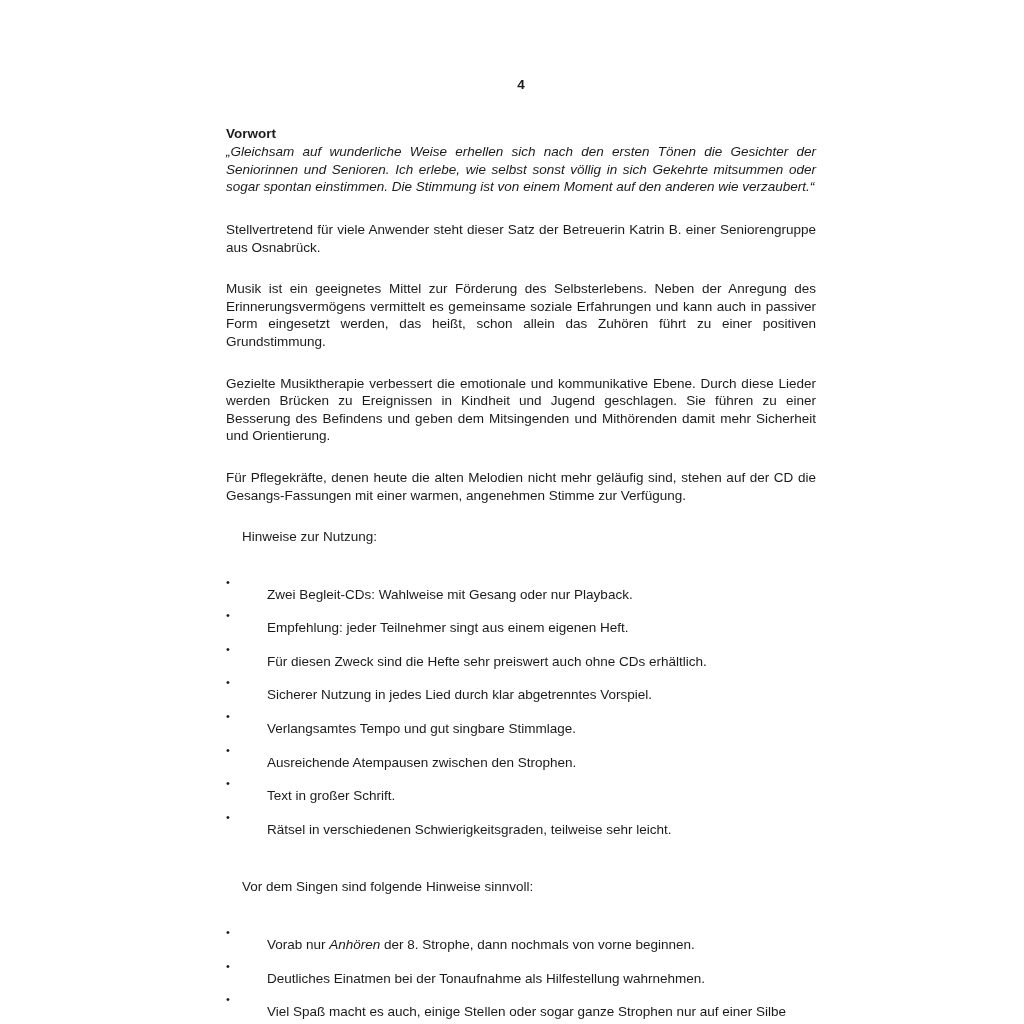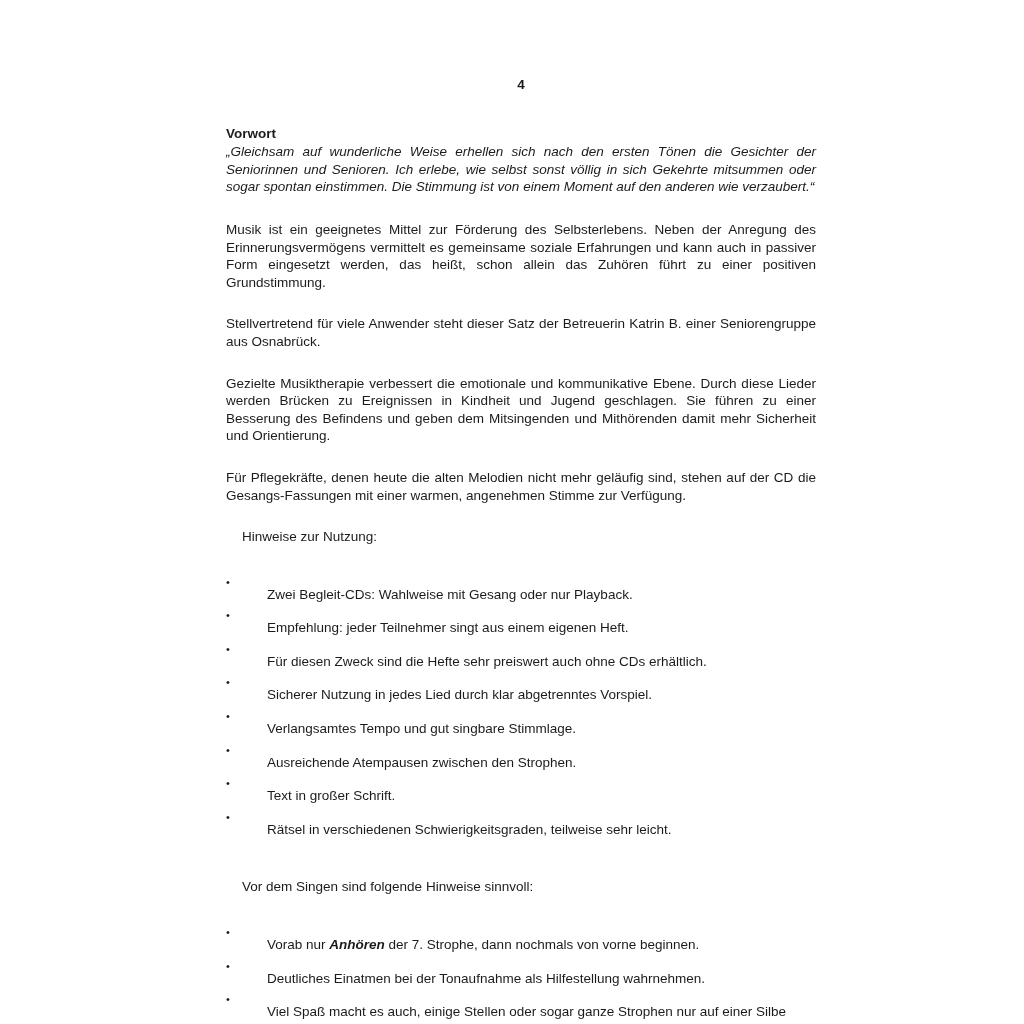--- a/index.html
+++ b/index.html
@@ -58,39 +58,39 @@
   .bullet {
     flex: none;
     width: 41px;
     font-size: 11px;
   }
   .bitem-text {
     flex: 1;
     margin-top: 13px;
   }
   .bold-italic {
-    font-weight: bold;
+    font-weight: normal;
     font-style: italic;
     text-align: right;
   }
 </style>
 </head>
 <body>
 
 <div class="page">
   <div class="content">
 
     <div class="pagenum">4</div>
 
     <div class="heading">Vorwort</div>
 
     <p class="quote">„Gleichsam auf wunderliche Weise erhellen sich nach den ersten Tönen die Gesichter der Seniorinnen und Senioren. Ich erlebe, wie selbst sonst völlig in sich Gekehrte mitsummen oder sogar spontan einstimmen. Die Stimmung ist von einem Moment auf den anderen wie verzaubert.“</p>
 
+    <p class="para">Stellvertretend für viele Anwender steht dieser Satz der Betreuerin Katrin B. einer Seniorengruppe aus Osnabrück.</p>
     <p class="para">Musik ist ein geeignetes Mittel zur Förderung des Selbsterlebens. Neben der Anregung des Erinnerungsvermögens vermittelt es gemeinsame soziale Erfahrungen und kann auch in passiver Form eingesetzt werden, das heißt, schon allein das Zuhören führt zu einer positiven Grundstimmung.</p>
-    <p class="para">Stellvertretend für viele Anwender steht dieser Satz der Betreuerin Katrin B. einer Seniorengruppe aus Osnabrück.</p>
     <p class="para">Gezielte Musiktherapie verbessert die emotionale und kommunikative Ebene. Durch diese Lieder werden Brücken zu Ereignissen in Kindheit und Jugend geschlagen. Sie führen zu einer Besserung des Befindens und geben dem Mitsingenden und Mithörenden damit mehr Sicherheit und Orientierung.</p>
     <p class="para">Für Pflegekräfte, denen heute die alten Melodien nicht mehr geläufig sind, stehen auf der CD die Gesangs-Fassungen mit einer warmen, angenehmen Stimme zur Verfügung.</p>
 
     <div class="intro">Hinweise zur Nutzung:</div>
 
     <div class="blist">
 
         <div class="bitem">
           <span class="bullet">•</span>
           <span class="bitem-text"><span>Zwei Begleit-CDs: Wahlweise mit Gesang oder nur Playback.</span></span>
@@ -131,21 +131,21 @@
           <span class="bitem-text"><span>Rätsel in verschiedenen Schwierigkeitsgraden, teilweise sehr leicht.</span></span>
         </div>
       </div>
 
     <div class="intro second">Vor dem Singen sind folgende Hinweise sinnvoll:</div>
 
     <div class="blist">
 
         <div class="bitem">
           <span class="bullet">•</span>
-          <span class="bitem-text"><span>Vorab nur </span><span class="bold-italic">Anhören</span><span> der 7. Strophe, dann nochmals von vorne beginnen.</span></span>
+          <span class="bitem-text"><span>Vorab nur </span><span class="bold-italic">Anhören</span><span> der 8. Strophe, dann nochmals von vorne beginnen.</span></span>
         </div>
 
         <div class="bitem">
           <span class="bullet">•</span>
           <span class="bitem-text"><span>Deutliches Einatmen bei der Tonaufnahme als Hilfestellung wahrnehmen.</span></span>
         </div>
 
         <div class="bitem">
           <span class="bullet">•</span>
           <span class="bitem-text"><span>Viel Spaß macht es auch, einige Stellen oder sogar ganze Strophen nur auf einer Silbe (z.B. auf „na“ oder „la“) mitzusingen. Auch nur ein Mitsummen macht viel Spaß.</span></span>

